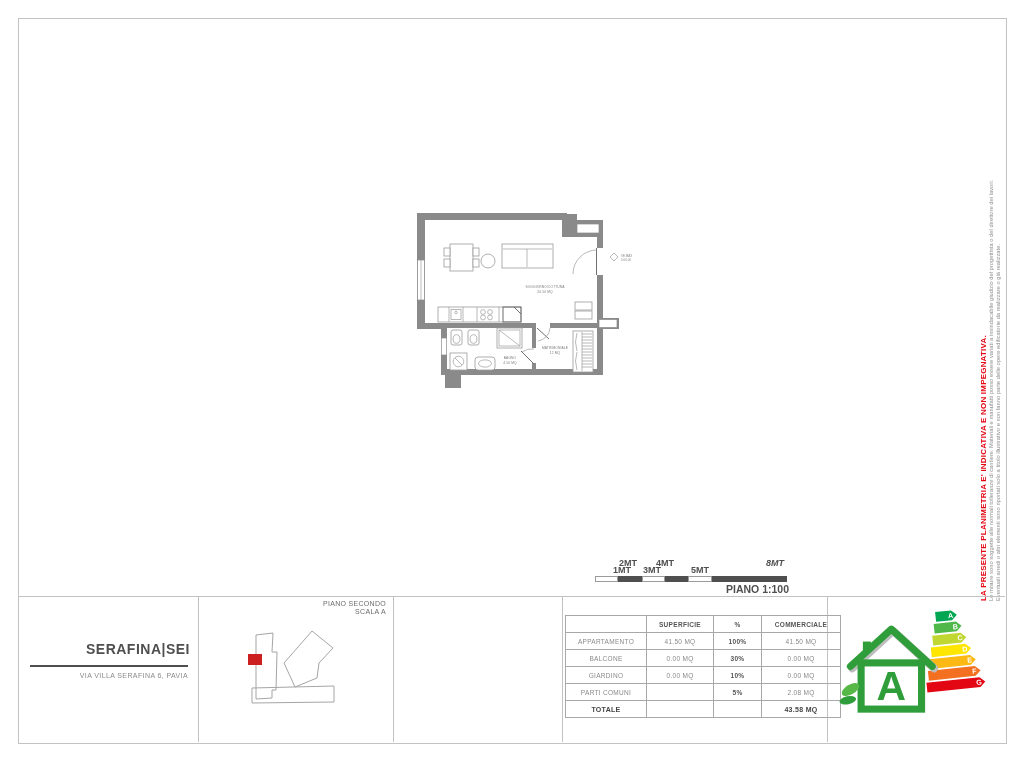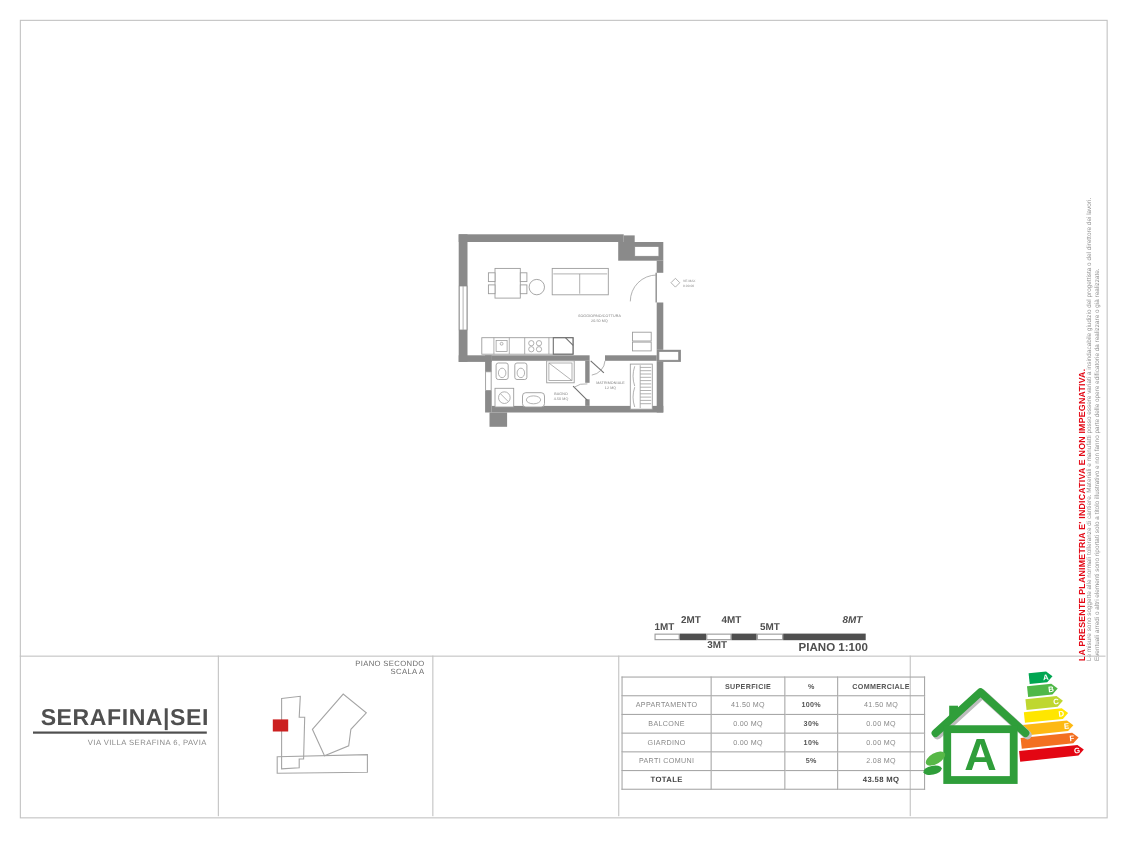--- a/index.html
+++ b/index.html
@@ -29,21 +29,21 @@
   .seg.dark{background:#4f4f4f;}
   .slab{position:absolute;transform:translateX(-50%);}
   #scale-caption{position:absolute;right:16px;top:27px;font-size:10.5px;font-weight:bold;color:#4f4f4f;}
 
   
   #disclaimer{left:979px;top:601px;width:516px;transform:rotate(-90deg);transform-origin:0 0;}
   #disclaimer .head{font-size:8px;font-weight:bold;color:#e30613;letter-spacing:0.2px;white-space:nowrap;}
   #disclaimer .note{font-size:5.8px;color:#8f8f8f;line-height:6.6px;white-space:nowrap;}
 
   
-  #project-title{left:18px;top:641px;width:172px;text-align:right;font-size:21px;
+  #project-title{left:18px;top:641px;width:172px;text-align:right;font-size:14px;
                  color:#4f4f4f;font-weight:600;letter-spacing:0.5px;}
   #title-rule{left:30px;top:665px;width:158px;height:2px;background:#4f4f4f;}
   #project-address{left:18px;top:672px;width:170px;text-align:right;font-size:7px;
                    color:#8a8a8a;letter-spacing:0.4px;}
 
   
   #keyplan-caption{left:240px;top:600px;width:146px;text-align:right;font-size:7px;
                    line-height:8px;color:#6b6b6b;letter-spacing:0.3px;}
   #keyplan{left:200px;top:597px;width:190px;height:143px;}
   .kp{fill:none;stroke:#a5a5a5;stroke-width:1;}
@@ -193,23 +193,23 @@
   </g>
 </svg>
 
 <div class="abs" id="scalebar">
   <div class="seg white" style="left:0px;width:23px;"></div>
   <div class="seg dark" style="left:23px;width:24px;"></div>
   <div class="seg white" style="left:47px;width:23px;"></div>
   <div class="seg dark" style="left:70px;width:23px;"></div>
   <div class="seg white" style="left:93px;width:24px;"></div>
   <div class="seg dark" style="left:117px;width:75px;"></div>
-  <span class="slab" style="left:9px;top:9px;">1MT</span>
+  <span class="slab" style="left:27px;top:9px;">1MT</span>
   <span class="slab" style="left:33px;top:2px;">2MT</span>
-  <span class="slab" style="left:57px;top:9px;margin-top:16px;">3MT</span>
+  <span class="slab" style="left:57px;top:9px;">3MT</span>
   <span class="slab" style="left:70px;top:2px;">4MT</span>
   <span class="slab" style="left:105px;top:9px;">5MT</span>
   <span class="slab" style="left:180px;top:2px;font-style:italic;">8MT</span>
   <span id="scale-caption">PIANO 1:100</span>
 </div>
 
 <div class="abs" id="disclaimer">
   <div class="head">LA PRESENTE PLANIMETRIA E' INDICATIVA E NON IMPEGNATIVA.</div>
   <div class="note">Le misure sono soggette alle normali tolleranze di cantiere. Materiali e manufatti posso essere variati a insindacabile giudizio del progettista o del direttore dei lavori.</div>
   <div class="note">Eventuali arredi o altri elementi sono riportati solo a titolo illustrativo e non fanno parte delle opere edificatorie da realizzare o già realizzate.</div>

